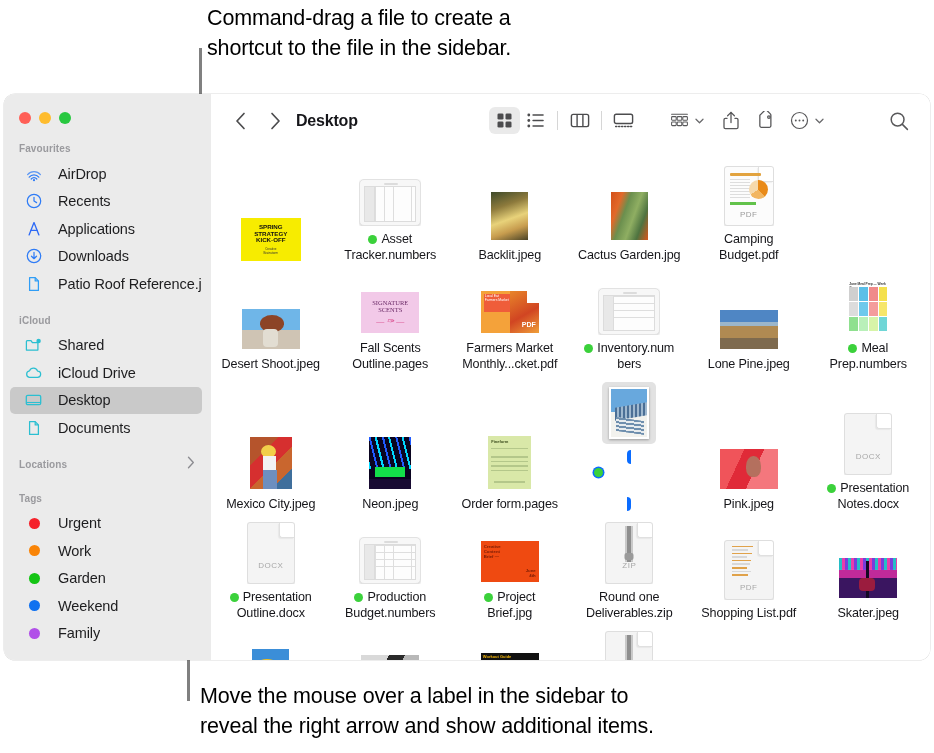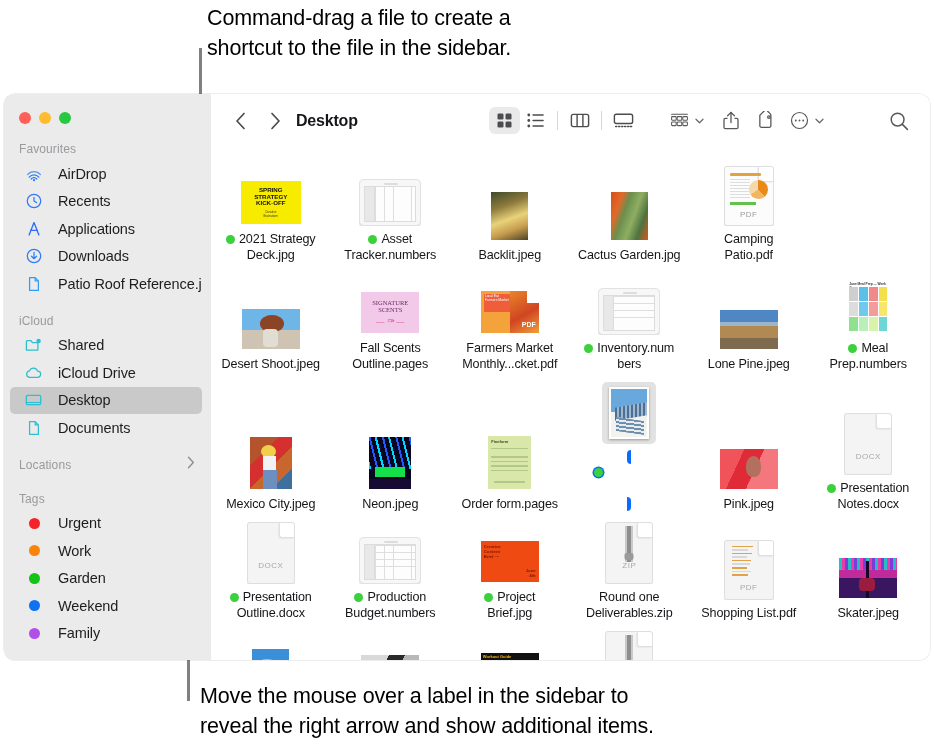--- a/index.html
+++ b/index.html
@@ -51,21 +51,21 @@
     display: flex; gap: 8px;
   }
   .light { width: 12px; height: 12px; border-radius: 50%; }
   .light.red    { background: #ff5f57; }
   .light.yellow { background: #febc2e; }
   .light.green  { background: #28c840; }
 
   #sidebar-scroll { position: absolute; left: 0; top: 44px; width: 207px; height: 522px; }
 
   .sb-header {
-    font-size: 12px; font-weight: normal;
+    font-size: 10px; font-weight: bold;
     color: #9a9a9e;
     padding: 0 0 0 15px;
     height: 22px; line-height: 22px;
     letter-spacing: 0.1px;
     display: flex; align-items: center; justify-content: space-between;
   }
   .sb-header .chev { margin-right: 16px; color: #8b8b90; font-size: 13px; font-weight: normal; }
   .sb-header .chev.hidden { visibility: hidden; }
 
   .sb-item {
@@ -497,21 +497,20 @@
               <div class="thumb-wrap">
                 <div class="thumb">
                   <div class="photo" style="width:64px;height:47px;">
                     <div style="width:100%;height:100%;background:#f7ec00;display:flex;flex-direction:column;align-items:center;justify-content:center;">
         <div style="font-size:6.2px;font-weight:bold;color:#111;line-height:6.6px;text-align:center;">SPRING<br>STRATEGY<br>KICK-OFF</div>
         <div style="font-size:3px;color:#333;margin-top:3px;text-align:center;">Creative<br>Brainstorm</div>
                     </div>
                   </div>
                 </div>
               </div>
-              <div class="label-wrap"><span><span class="label-line"><span class="tagdot" style="background: rgb(59, 209, 59);"></span>2021 Strategy</span><span class="label-line">Deck.jpg</span></span></div>
             </div>
             <div class="cell">
               <div class="thumb-wrap">
                 <div class="thumb">
                   <div class="numbers-sheet">
                     <div class="ns-body">
                       <div class="ns-left"></div>
                       <div class="ns-grid"></div>
                     </div>
                   </div>
@@ -545,21 +544,21 @@
                   <div class="doc" style="width:50px;height:60px;background:#fcfcfc;">
                     <div class="fold"></div>
         <div style="position:absolute;left:5px;top:6px;right:12px;height:3px;background:#e2a33f;border-radius:1px;"></div>
         <div style="position:absolute;left:5px;top:12px;width:20px;height:20px;background:repeating-linear-gradient(to bottom,#ddd 0 1px,transparent 1px 3px);"></div>
         <div style="position:absolute;right:5px;top:13px;width:19px;height:19px;border-radius:50%;background:conic-gradient(#e98a18 0 38%,#f2b661 38% 66%,#f6d9ab 66% 100%);"></div>
         <div style="position:absolute;left:5px;top:35px;width:26px;height:2.5px;background:#62c24b;"></div>
         <div class="ext" style="margin-bottom:6px;color:#9b9b9b;">PDF</div>
                   </div>
                 </div>
               </div>
-              <div class="label-wrap"><span><span class="label-line">Camping</span><span class="label-line">Patio.pdf</span></span></div>
+              <div class="label-wrap"><span><span class="label-line">Camping</span><span class="label-line">Budget.pdf</span></span></div>
             </div>
           </div>
           <div class="row">
             <div class="cell">
               <div class="thumb-wrap">
                 <div class="thumb">
                   <div class="photo" style="width:62px;height:44px;">
                     <div style="width:100%;height:100%;background:linear-gradient(to bottom,#6fb6e8 0 52%,#cfc4b4 52% 100%);position:relative;">
         <div style="position:absolute;left:18px;top:6px;width:24px;height:17px;border-radius:50% 50% 45% 45%;background:#8c4426;"></div>
         <div style="position:absolute;left:21px;top:20px;width:15px;height:18px;background:#e2ddd2;border-radius:4px;"></div>

